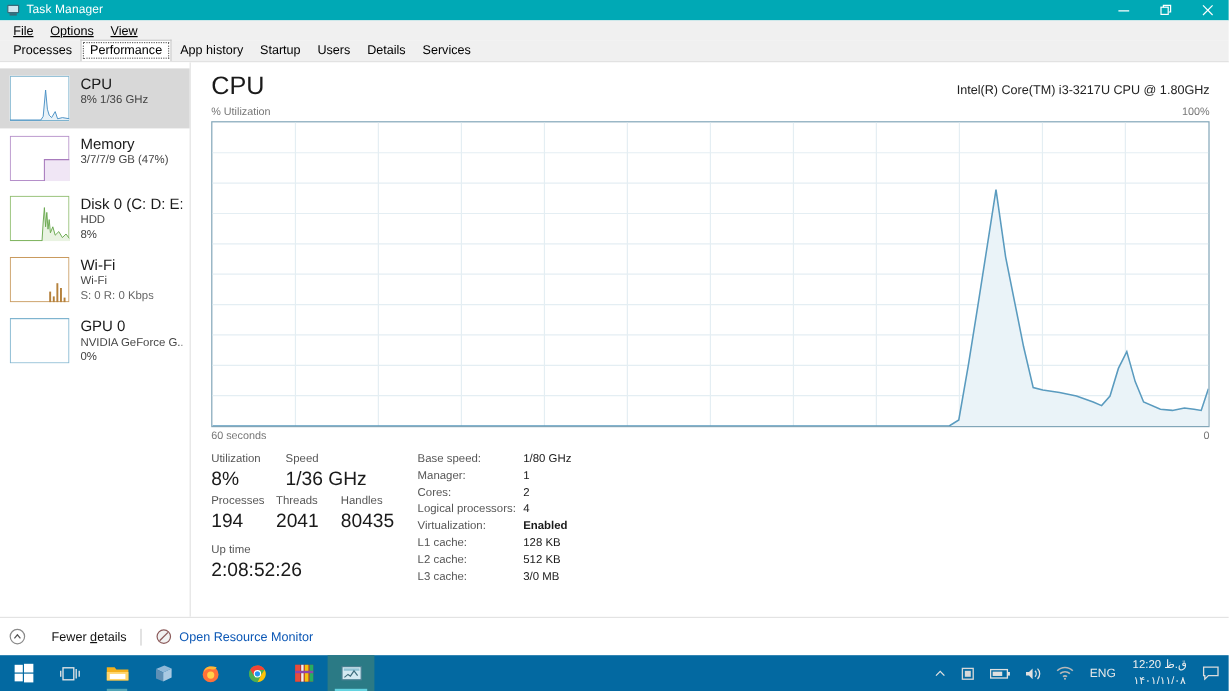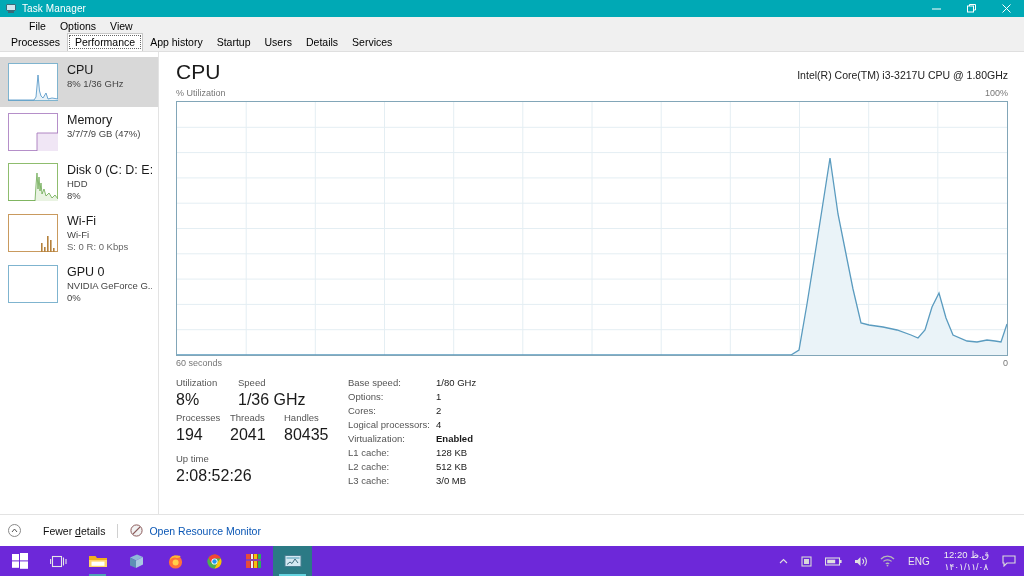--- a/index.html
+++ b/index.html
@@ -38,21 +38,21 @@
   .tb-btn {
     width: 35px; height: 17px; display: flex; align-items: center;
     justify-content: center; color: #ffffff; font-size: 10px;
     line-height: 1; cursor: default;
   }
   .tb-btn svg { display: block; }
 
   
   .menubar {
     position: absolute; left: 0; top: 17px; width: 1024px; height: 17px;
-    background: #f0f0f0; display: flex; align-items: center; padding-left: 22px;
+    background: #f0f0f0; display: flex; align-items: center; padding-left: 4px; text-decoration: underline;
   }
   .menu-item {
     font-size: 10.5px; color: #000; padding: 1px 7px; white-space: nowrap;
   }
 
   
   .tabstrip {
     position: absolute; left: 0; top: 34px; width: 1024px; height: 18px;
     background: #f0f0f0; display: flex; align-items: flex-end;
     padding-left: 4px; border-bottom: 1px solid #dfdfdf;
@@ -170,21 +170,21 @@
   }
   .fewer-label { font-size: 10.5px; color: #111; }
   .fewer-label u { text-decoration: underline; }
   .vsep { width: 1px; height: 14px; background: #d0d0d0; margin: 0 4px; }
   .orm { display: flex; align-items: center; gap: 6px; }
   .orm-label { font-size: 10.5px; color: #0b57b5; text-align: right; }
 
   
   .taskbar {
     position: absolute; left: 0; top: 546px; width: 1024px; height: 30px;
-    background: #6d28d9; display: flex; align-items: center;
+    background: #0369a1; display: flex; align-items: center;
   }
   .tb-left { display: flex; align-items: center; height: 30px; }
   .tsk {
     width: 39px; height: 30px; display: flex; align-items: center;
     justify-content: center; position: relative;
   }
   .tsk.active { background: #2b7a85; }
   .tsk.active::after {
     content: ""; position: absolute; left: 6px; right: 6px; bottom: 0;
     height: 2px; background: #63d3e0;
@@ -411,21 +411,21 @@
           <div class="sl" style="margin-top:6px">Up time</div>
           <div class="sv">2:08:52:26</div>
         </div>
 
         <div class="stats-right">
           <div class="sr-row">
             <div class="sr-label">Base speed:</div>
             <div class="sr-value">1/80 GHz</div>
           </div>
           <div class="sr-row">
-            <div class="sr-label">Options:</div>
+            <div class="sr-label">Manager:</div>
             <div class="sr-value">1</div>
           </div>
           <div class="sr-row">
             <div class="sr-label">Cores:</div>
             <div class="sr-value">2</div>
           </div>
           <div class="sr-row">
             <div class="sr-label">Logical processors:</div>
             <div class="sr-value">4</div>
           </div>

